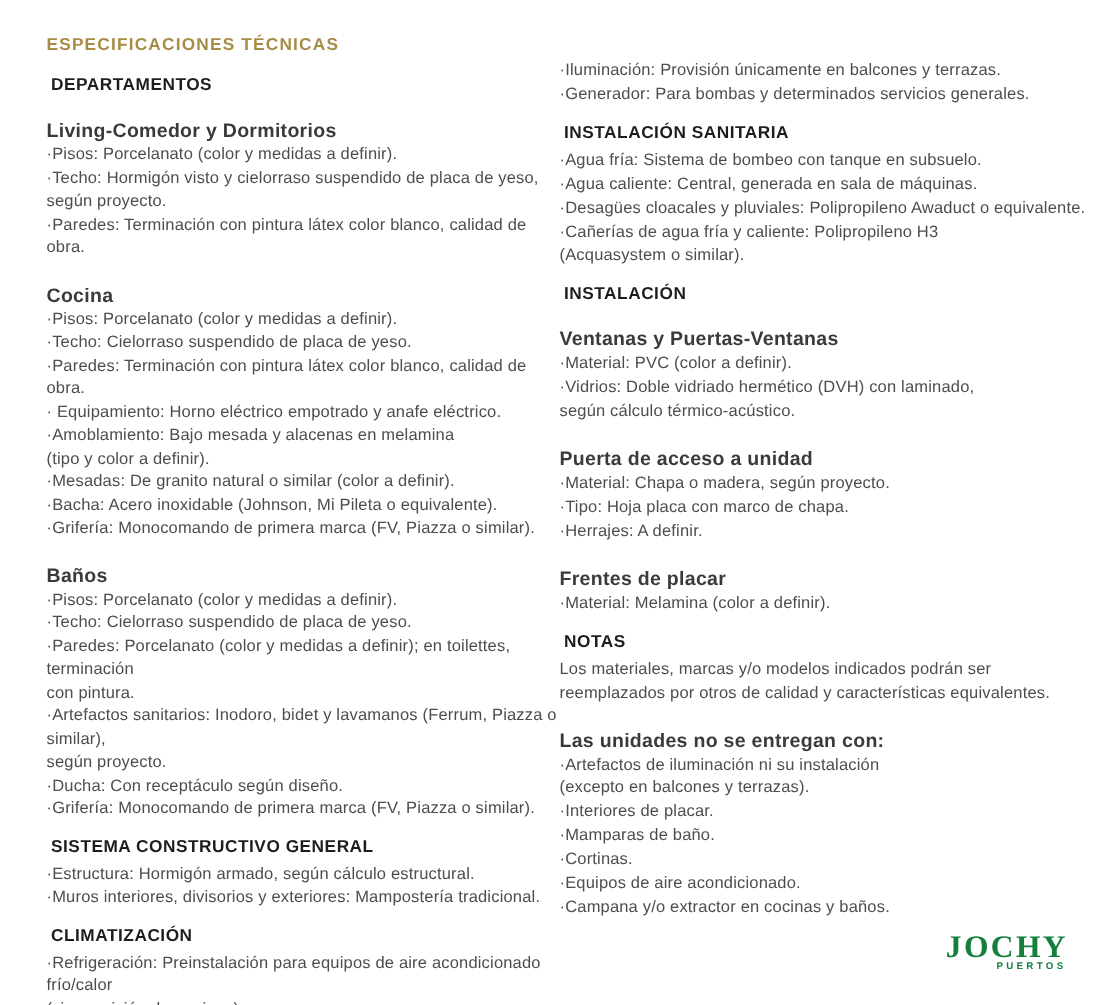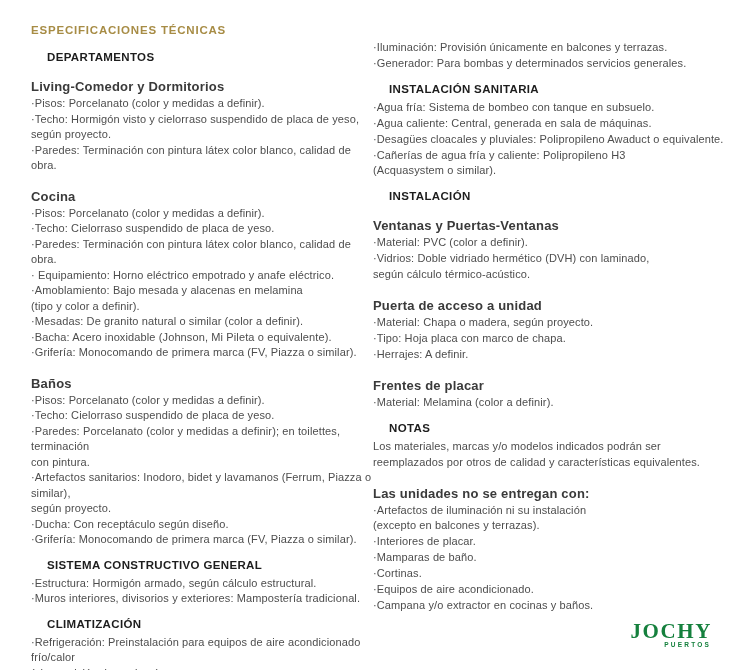--- a/index.html
+++ b/index.html
@@ -12,21 +12,21 @@
   .page { position: absolute; inset: 0; padding: 24px 0 0 31px; box-sizing: border-box; }
   .page-title {
     margin: 0; font-size: 11.5px; font-weight: 700;
     letter-spacing: .8px; color: #a78c45;
   }
   .cols { display: flex; margin-top: 4px; }
   .col-left  { width: 342px; flex: 0 0 342px; }
   .col-right { flex: 1 1 auto; padding-right: 10px; }
   .t-section {
     font-size: 11.5px; font-weight: 700; color: #1d1d1d;
-    letter-spacing: .35px; line-height: 14px; margin: 10px 16px 4px;
+    letter-spacing: .35px; line-height: 14px; margin: 10px 3px 4px;
   }
   .t-sub {
     font-size: 13px; font-weight: 600; color: #3a3a3a;
     letter-spacing: .2px; line-height: 14px; margin: 16px 0 2px;
   }
   .t-line {
     font-size: 11px; font-weight: 400; color: #4d4d4d;
     letter-spacing: .12px; line-height: 15.5px;
   }
   .col-right .t-line { line-height: 15.9px; }

